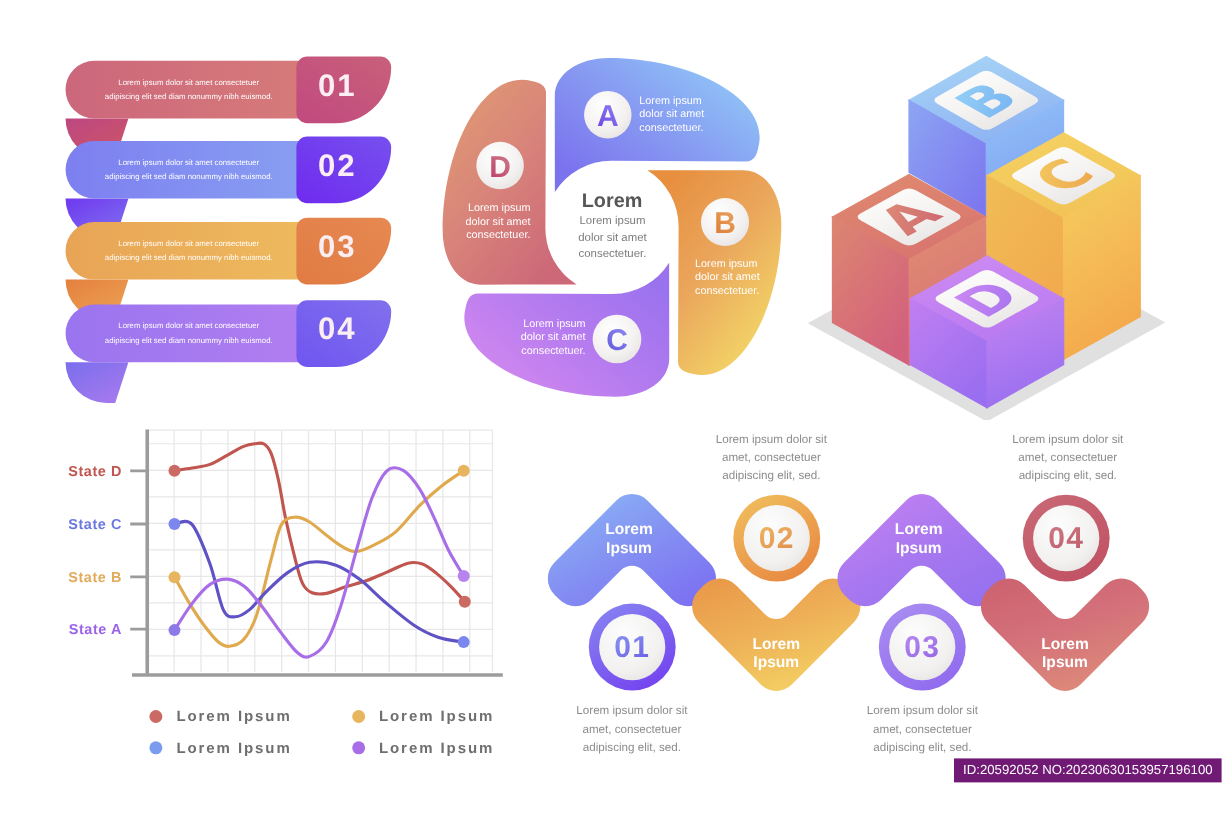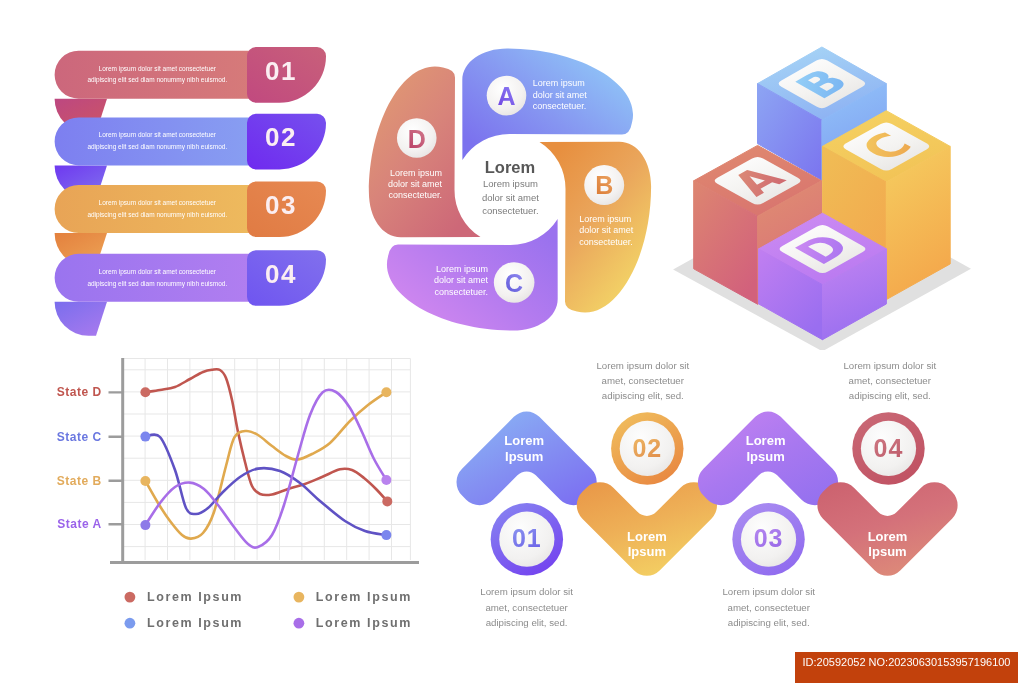--- a/index.html
+++ b/index.html
@@ -463,17 +463,17 @@
       <text class="capt" x="768.7" y="610.8">amet, consectetuer</text>
       <text class="capt" x="768.7" y="626.2">adipiscing elit, sed.</text>
     </g>
     <g>
       <text class="capt" x="889.8" y="369.1">Lorem ipsum dolor sit</text>
       <text class="capt" x="889.8" y="384.4">amet, consectetuer</text>
       <text class="capt" x="889.8" y="399.4">adipiscing elit, sed.</text>
     </g>
   </svg>
 
-  <div class="abs" style="left:795px;top:652px;width:223px;height:32px;background:#c2410c;">
+  <div class="abs" style="left:795px;top:632px;width:223px;height:20px;background:#701a75;">
     <span style="display:block;color:#fdfdfd;font-size:11px;font-family:'Liberation Sans',sans-serif;text-align:center;line-height:20px;">ID:20592052 NO:20230630153957196100</span>
   </div>
 
 </div>
 
 </body></html>

